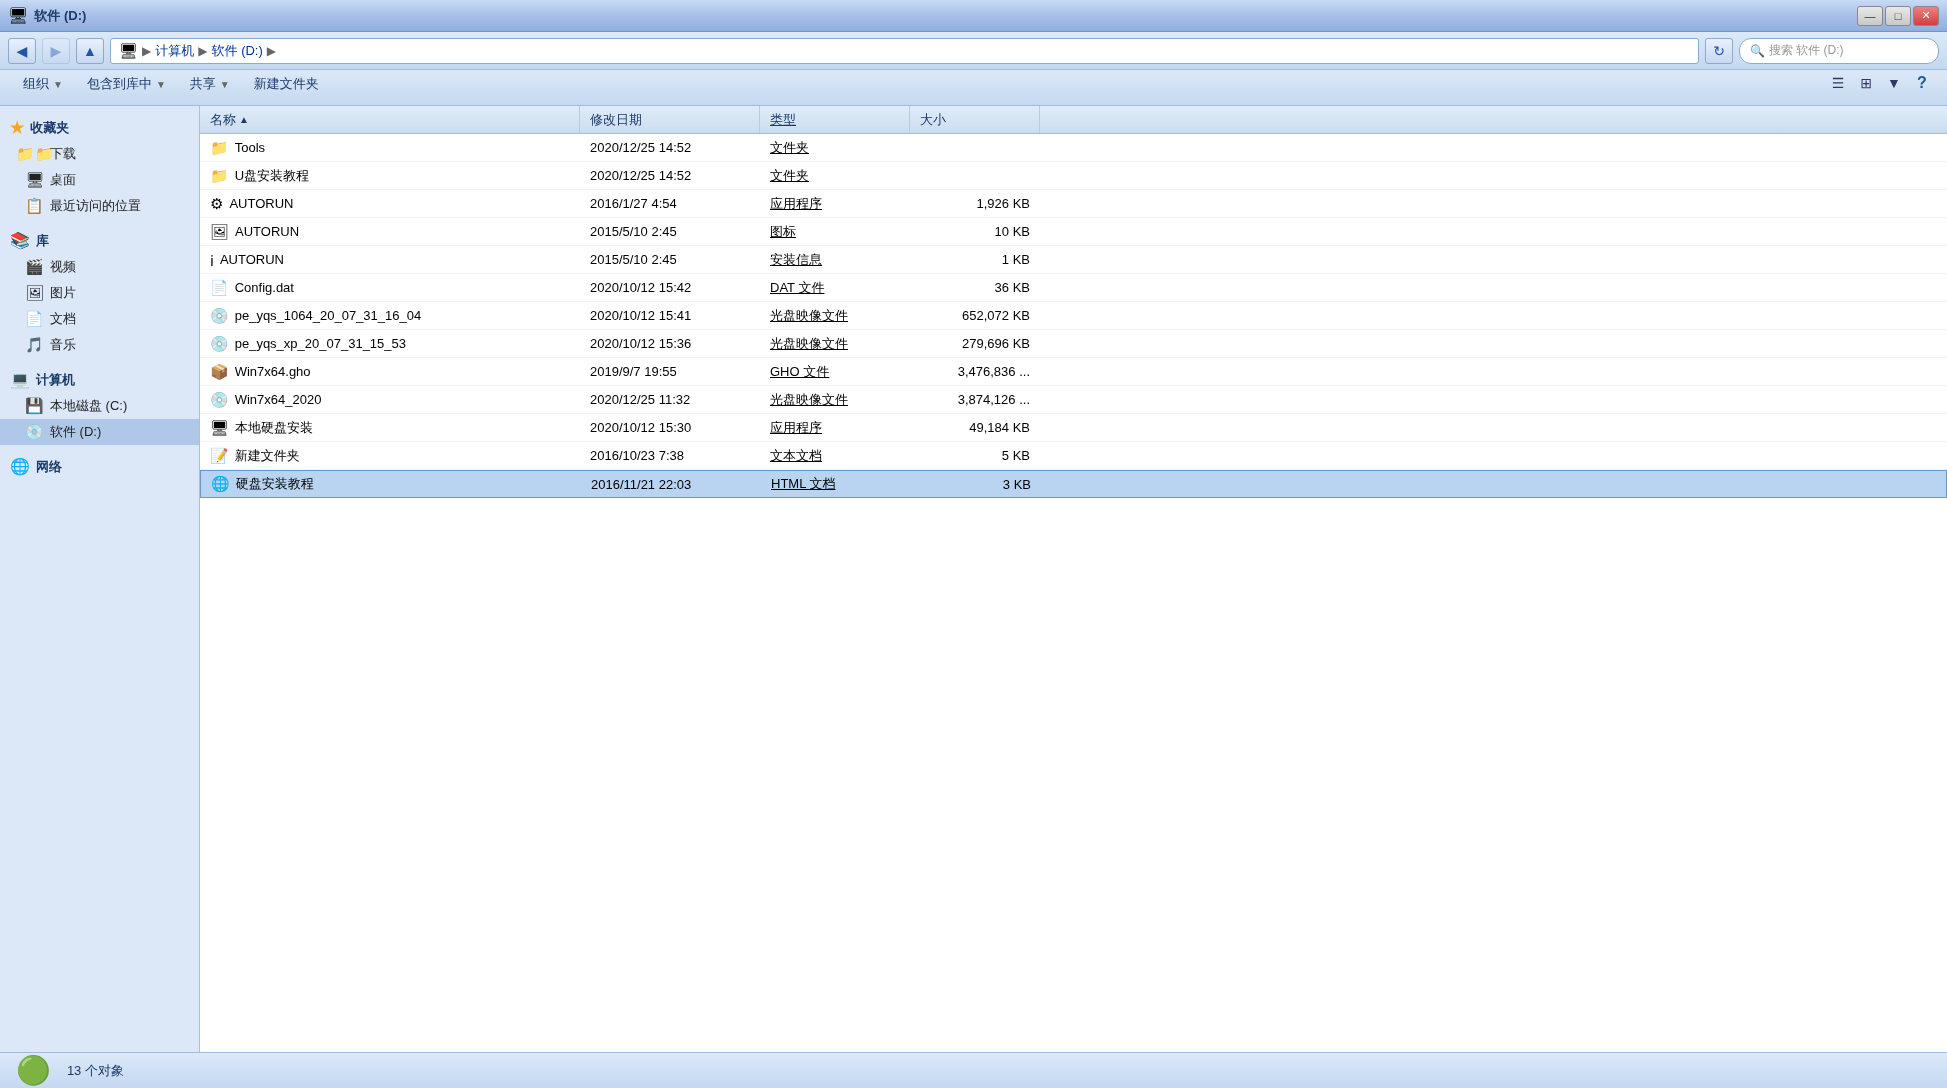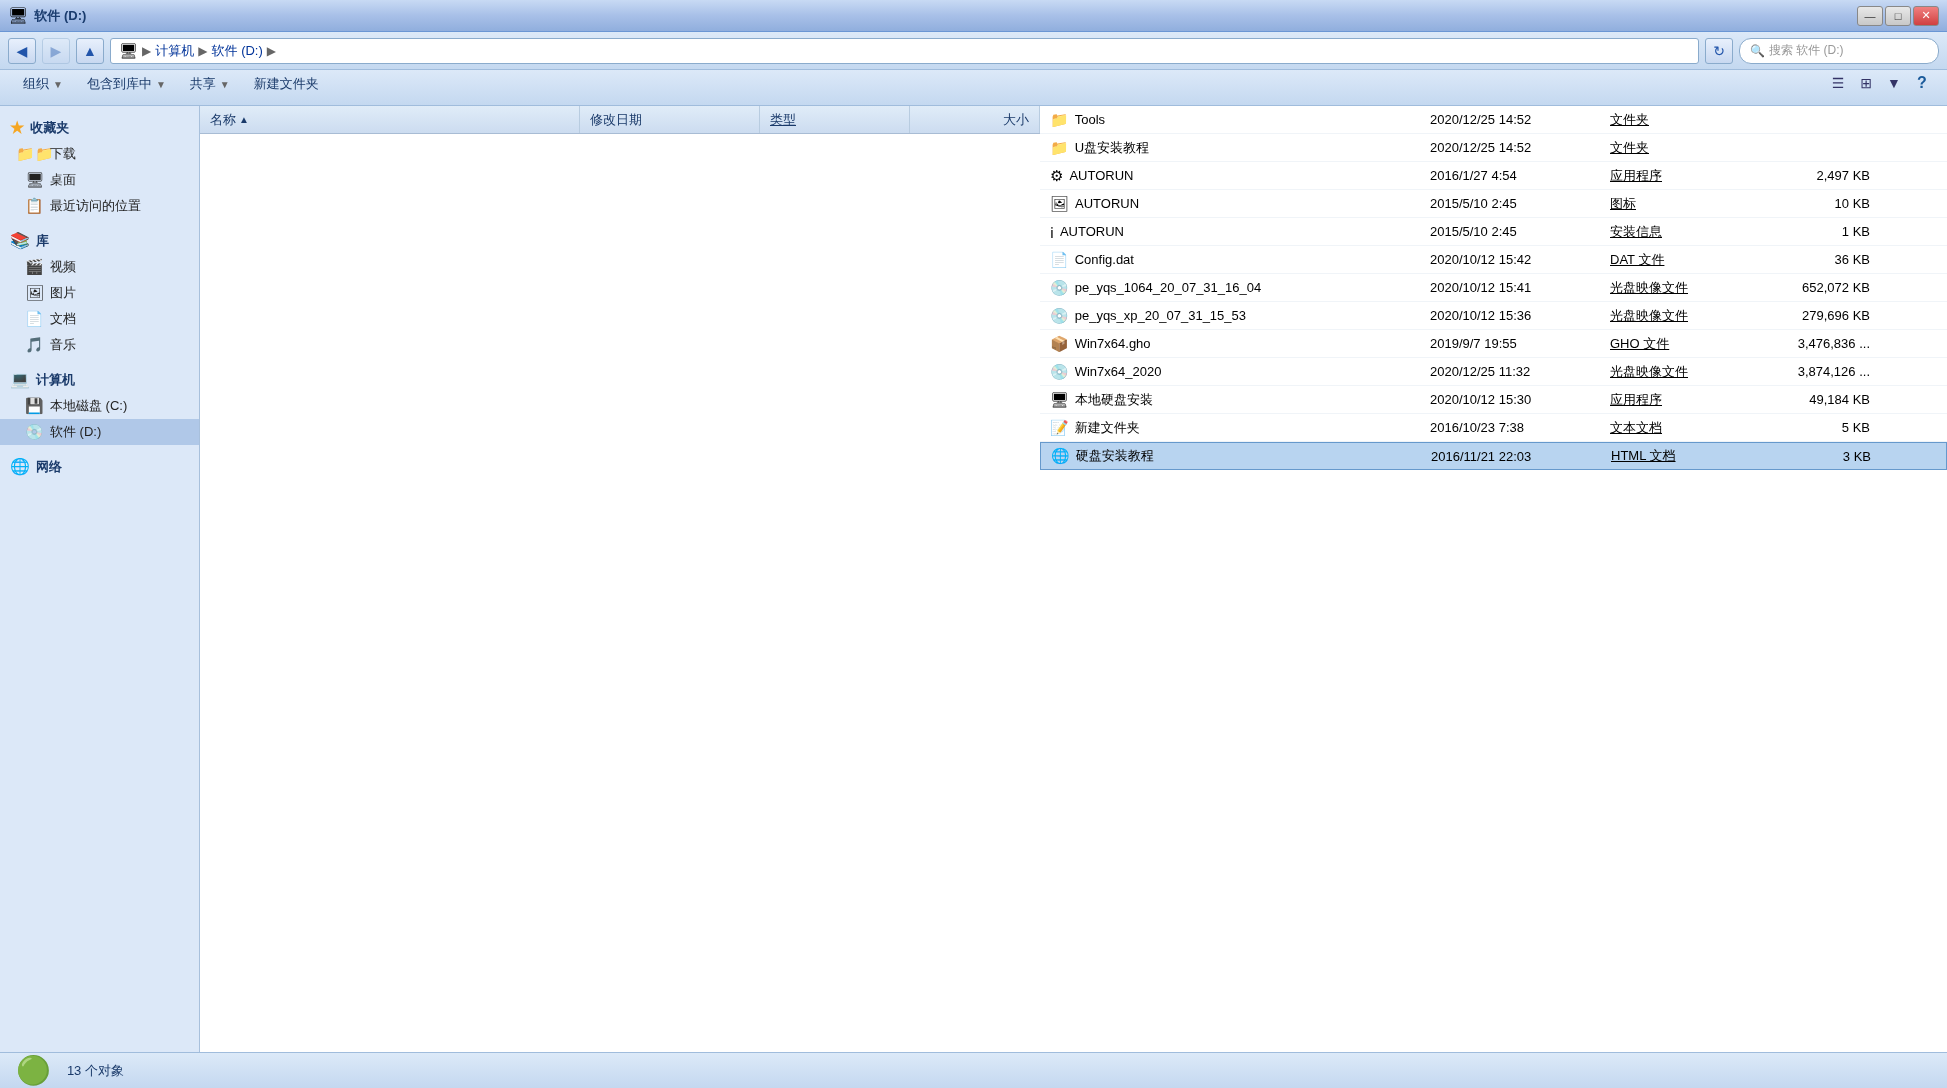--- a/index.html
+++ b/index.html
@@ -204,21 +204,21 @@
       cursor: pointer;
     }
     .sidebar-item.active {
       background: #b0c8e8;
     }
 
     
     .file-area {
       flex: 1;
       display: flex;
-      flex-direction: row;
+      flex-direction: column;
       background: white;
     }
     .file-header {
       display: flex;
       background: linear-gradient(to bottom, #e0ecf8, #ccdcf0);
       border-bottom: 1px solid #a8bcd4;
       height: 28px;
     }
     .col-header {
       display: flex;
@@ -227,21 +227,21 @@
       font-size: 13px;
       color: #1a3a6a;
       border-right: 1px solid #b8cce0;
       cursor: pointer;
       user-select: none;
       white-space: nowrap;
     }
     .col-name { width: 380px; }
     .col-date { width: 180px; }
     .col-type { width: 150px; text-decoration: underline; }
-    .col-size { width: 130px; text-align: right; justify-content: flex-end; font-family: Liberation Serif, serif; }
+    .col-size { width: 130px; text-align: right; justify-content: flex-start; font-family: Liberation Serif, serif; }
 
     .file-list {
       flex: 1;
       overflow-y: auto;
     }
     .file-row {
       display: flex;
       align-items: center;
       height: 28px;
       border-bottom: 1px solid #f0f4f8;
@@ -463,21 +463,21 @@
       <div class="file-cell type">文件夹</div>
       <div class="file-cell size"></div>
     </div>
         <div class="file-row">
       <div class="file-cell name">
         <span style="font-size:15px; flex-shrink:0;">⚙</span>
         <span>AUTORUN</span>
       </div>
       <div class="file-cell date">2016/1/27 4:54</div>
       <div class="file-cell type">应用程序</div>
-      <div class="file-cell size">2,497 KB</div>
+      <div class="file-cell size">1,926 KB</div>
     </div>
         <div class="file-row">
       <div class="file-cell name">
         <span style="font-size:15px; flex-shrink:0;">🖼</span>
         <span>AUTORUN</span>
       </div>
       <div class="file-cell date">2015/5/10 2:45</div>
       <div class="file-cell type">图标</div>
       <div class="file-cell size">10 KB</div>
     </div>

